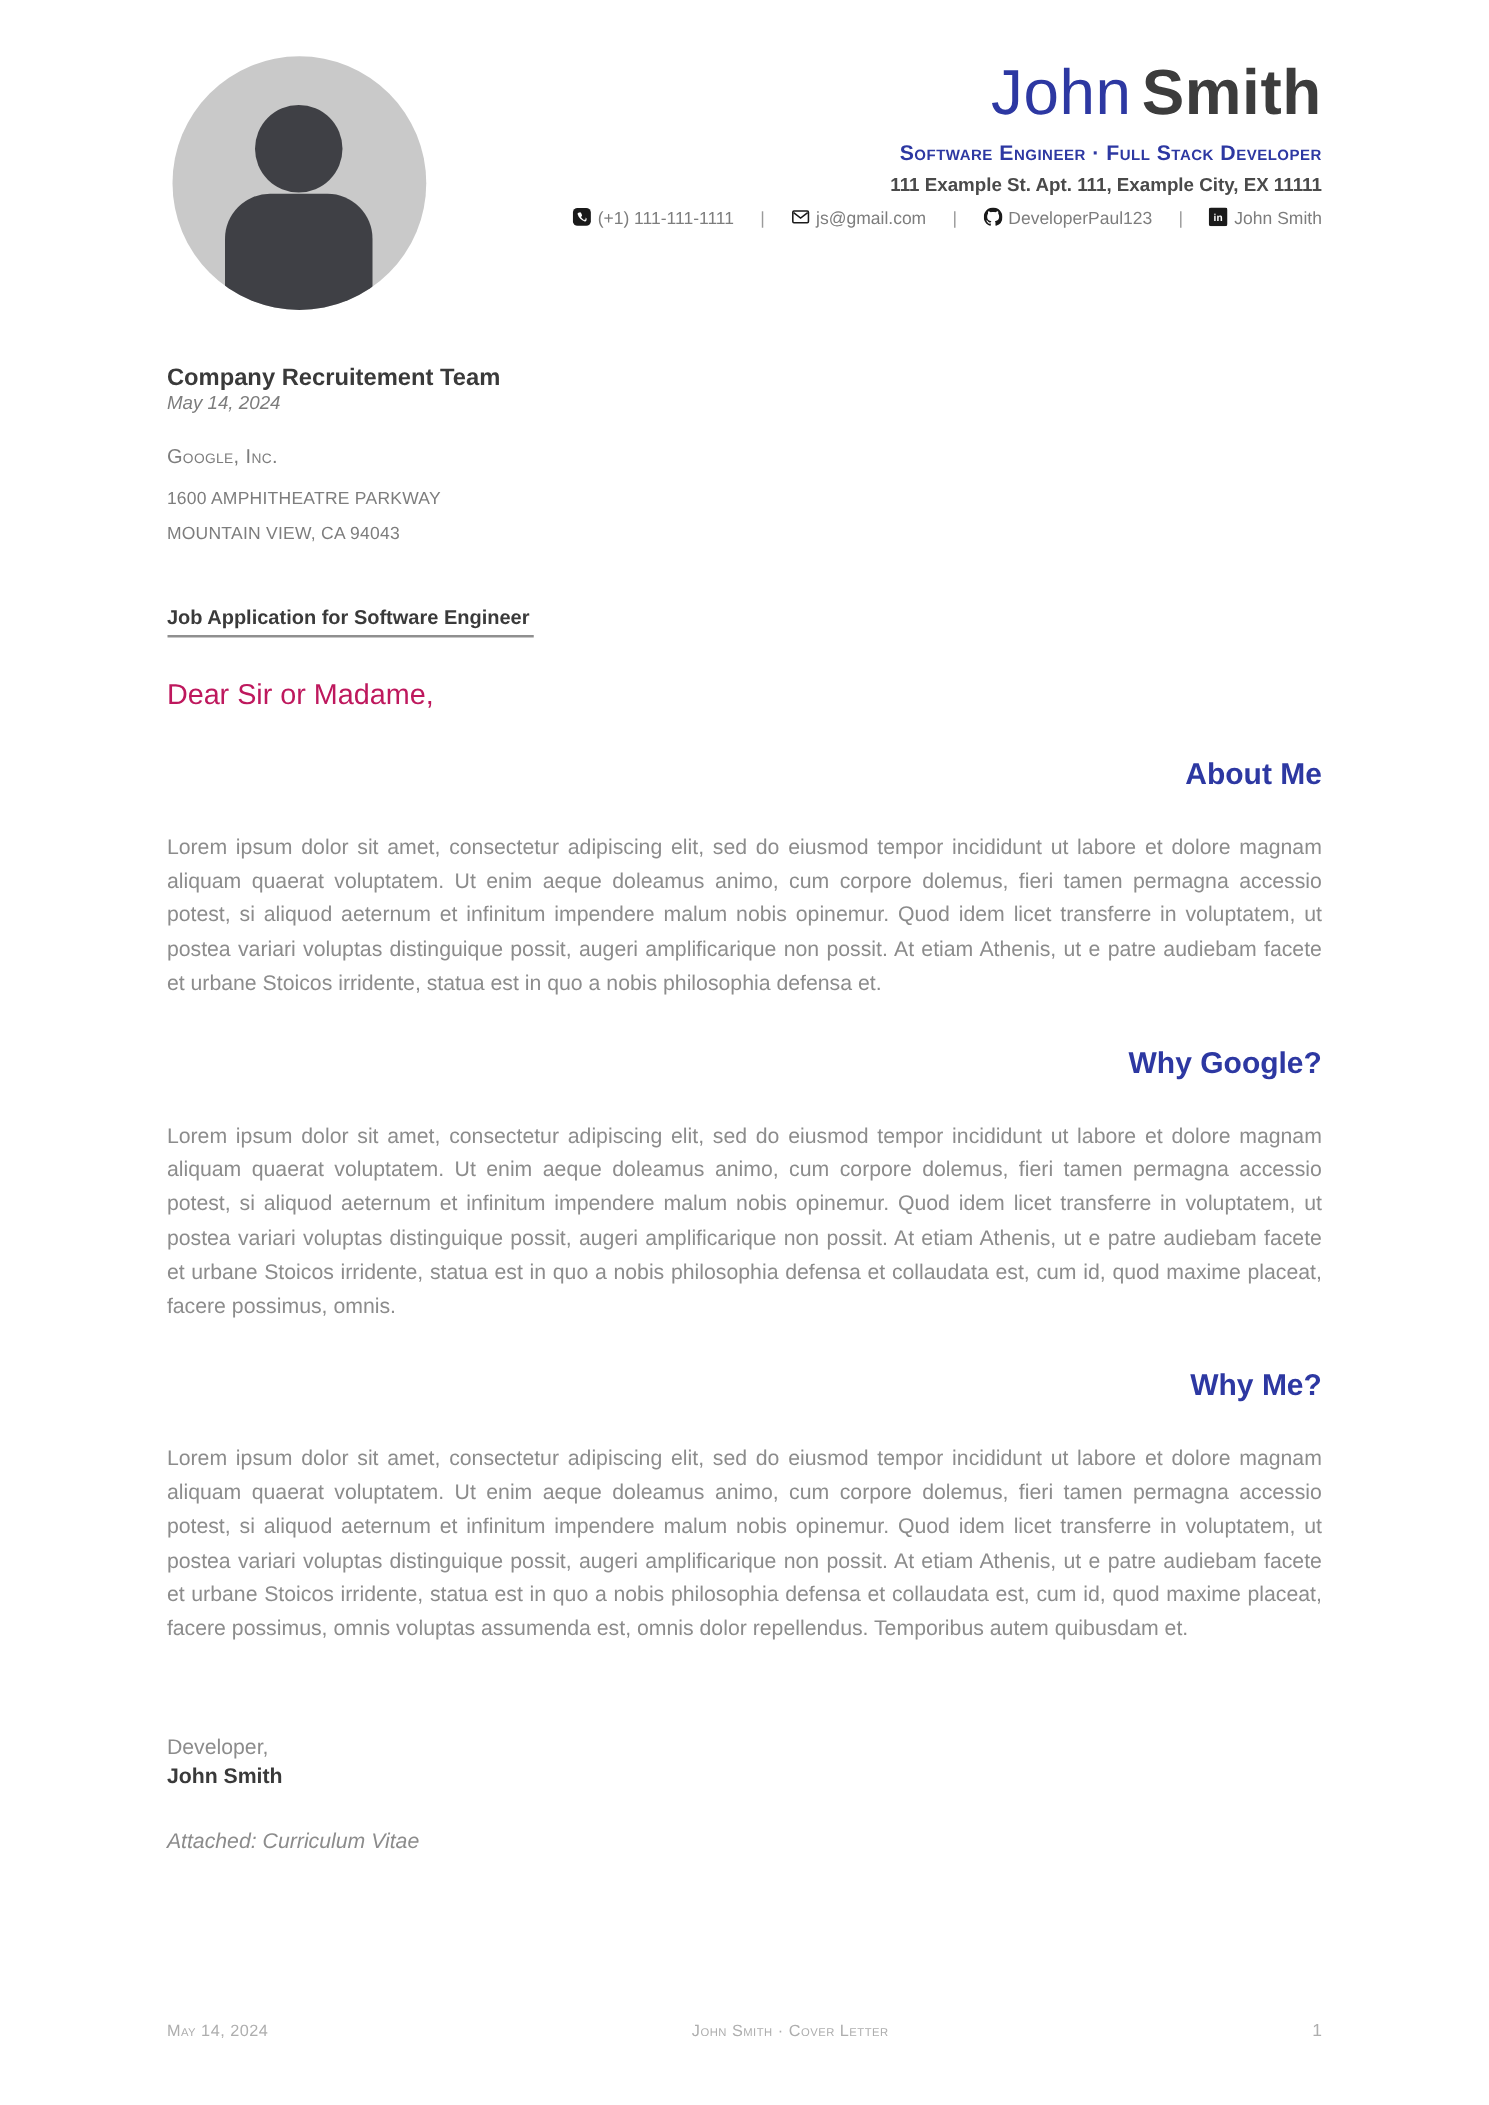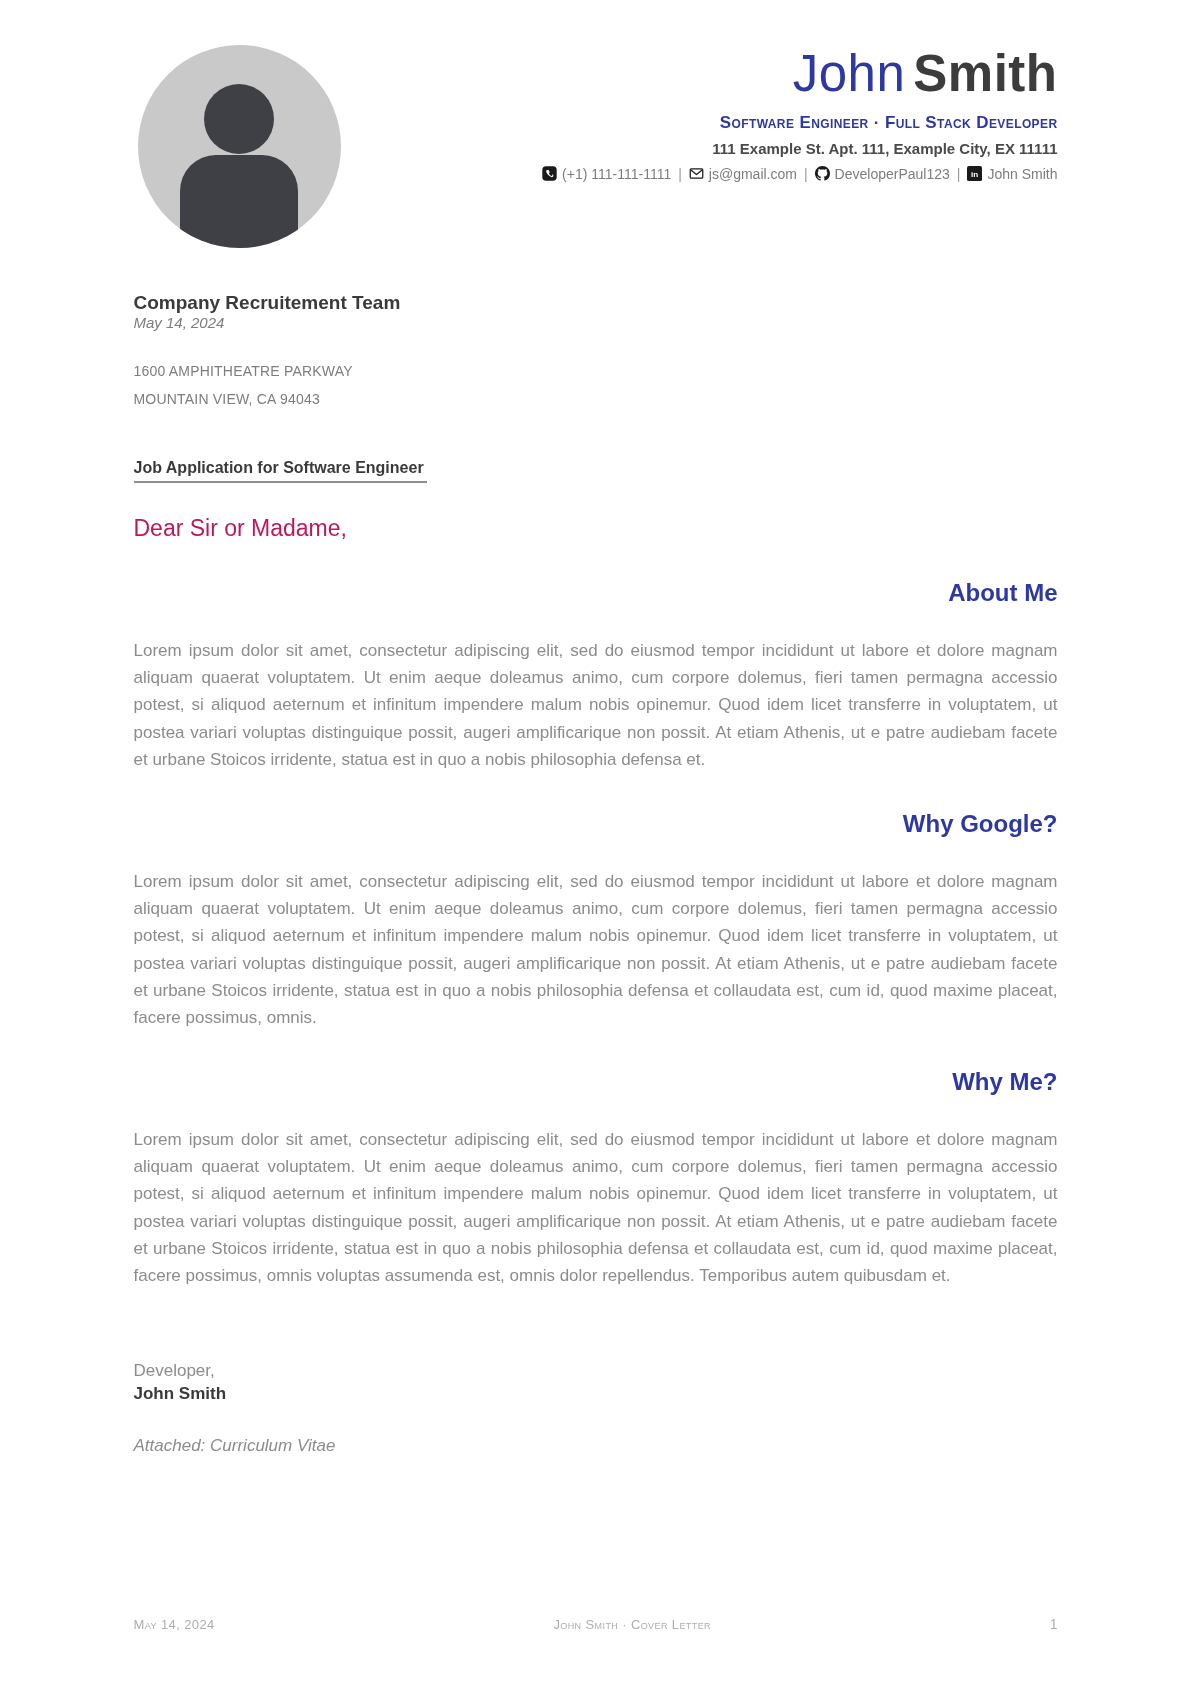--- a/index.html
+++ b/index.html
@@ -38,21 +38,21 @@
   .name { font-size: 51px; line-height: 1.05; letter-spacing: 0.5px; }
   .name .first { color: var(--accent); font-weight: 300; }
   .name .last  { color: #3c3c3c; font-weight: 700; margin-left: 8px; }
   .subtitle {
     margin-top: 12px; color: var(--accent); font-weight: 600;
     font-variant: small-caps; font-size: 17px; letter-spacing: 0.4px;
   }
   .addr { margin-top: 7px; color: #4a4a4a; font-weight: 700; font-size: 15px; }
   .contact-line {
     margin-top: 9px; display: flex; justify-content: flex-end; align-items: center;
-    color: #7d7d7d; font-size: 14px; gap: 7px;
+    color: #7d7d7d; font-size: 14px; gap: 21px;
   }
   .contact-item { display: inline-flex; align-items: center; gap: 5px; color: #7d7d7d; text-decoration: none; }
   .contact-item svg { width: 15px; height: 15px; display: block; }
   .sep { color: #9a9a9a; }
 
   
   .recipient-row {
     margin-top: 44px; display: flex; justify-content: space-between; align-items: baseline; flex-direction: column;
   }
   .team { font-size: 19px; font-weight: 700; color: #3a3a3a; }
@@ -148,20 +148,21 @@
       </div>
     </div>
   </div>
 
   <div class="recipient-row">
     <div class="team">Company Recruitement Team</div>
     <div class="date">May 14, 2024</div>
   </div>
 
   <div class="company-block">
+    <div class="company">Google, Inc.</div>
     <div class="company-addr">
       <div>1600 AMPHITHEATRE PARKWAY</div>
       <div>MOUNTAIN VIEW, CA 94043</div>
     </div>
   </div>
 
   <div>
     <div class="subject">Job Application for Software Engineer</div>
   </div>
   <div class="greeting">Dear Sir or Madame,</div>

